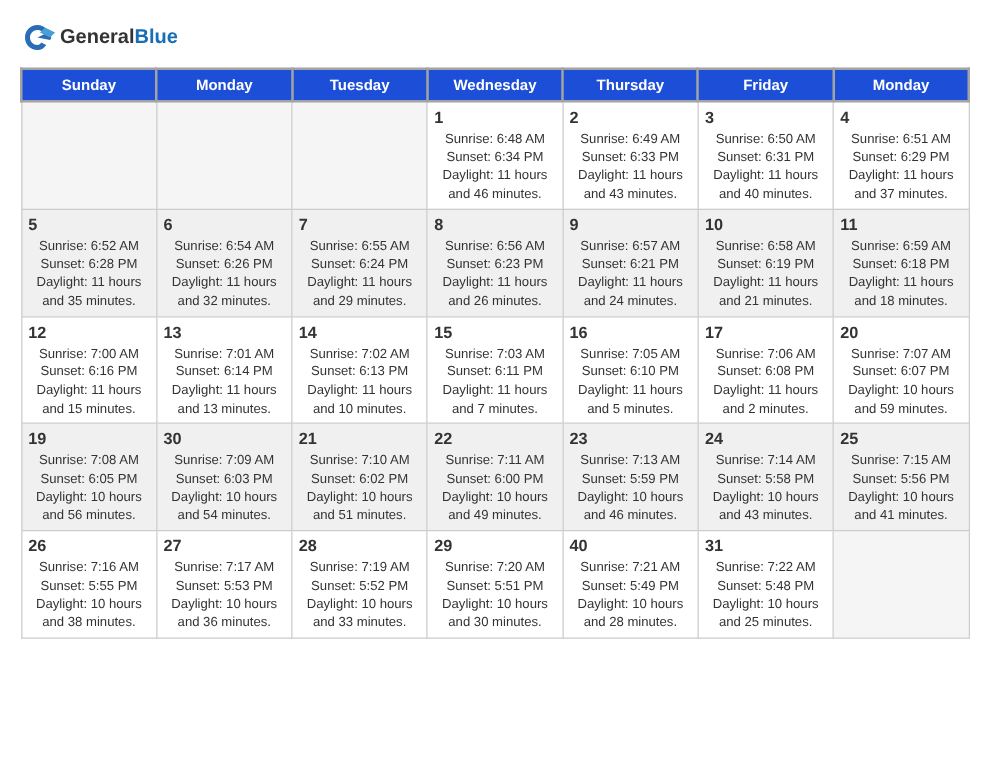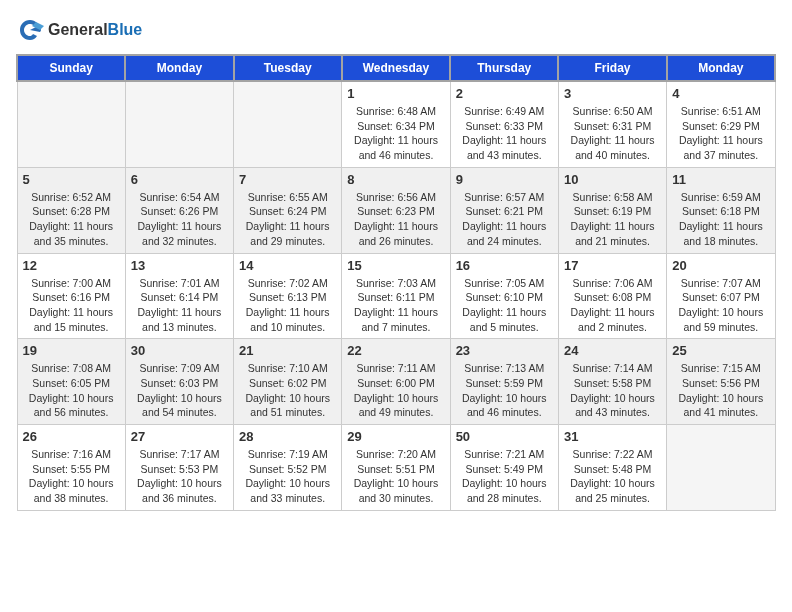--- a/index.html
+++ b/index.html
@@ -238,21 +238,21 @@
         </td>
         <td>
           <span class="day-number">28</span>
           <div class="cell-text">Sunrise: 7:19 AM<br>Sunset: 5:52 PM<br>Daylight: 10 hours and 33 minutes.</div>
         </td>
         <td>
           <span class="day-number">29</span>
           <div class="cell-text">Sunrise: 7:20 AM<br>Sunset: 5:51 PM<br>Daylight: 10 hours and 30 minutes.</div>
         </td>
         <td>
-          <span class="day-number">50</span>
+          <span class="day-number">40</span>
           <div class="cell-text">Sunrise: 7:21 AM<br>Sunset: 5:49 PM<br>Daylight: 10 hours and 28 minutes.</div>
         </td>
         <td>
           <span class="day-number">31</span>
           <div class="cell-text">Sunrise: 7:22 AM<br>Sunset: 5:48 PM<br>Daylight: 10 hours and 25 minutes.</div>
         </td>
         <td class="empty"></td>
       </tr>
     </tbody>
 </table>

